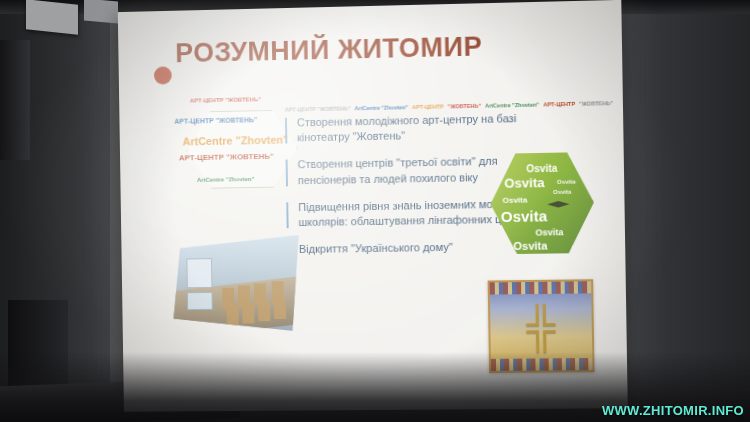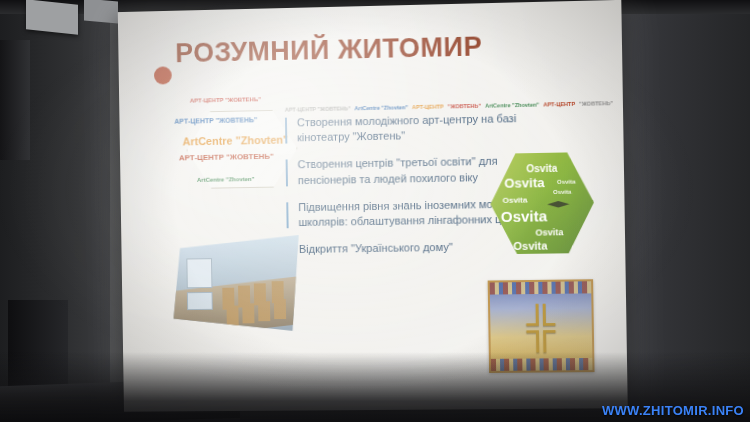--- a/index.html
+++ b/index.html
@@ -253,21 +253,21 @@
     text-shadow: 0 1px 1px rgba(0,0,0,.35);
     line-height: 1;
   }
 
   
   .watermark {
     position: absolute;
     right: 6px; bottom: 4px;
     font-size: 13px;
     font-weight: bold;
-    color: #3b82f6;
+    color: #5eead4;
     letter-spacing: .3px;
     text-shadow: 0 1px 2px rgba(0,0,0,.8);
     margin-left: 40px;
   }
 
   
   .haze {
     position: absolute; inset: 0;
     background: radial-gradient(ellipse at 46% 45%, rgba(255,255,240,0.10) 0%, rgba(0,0,0,0) 62%);
     pointer-events: none;

